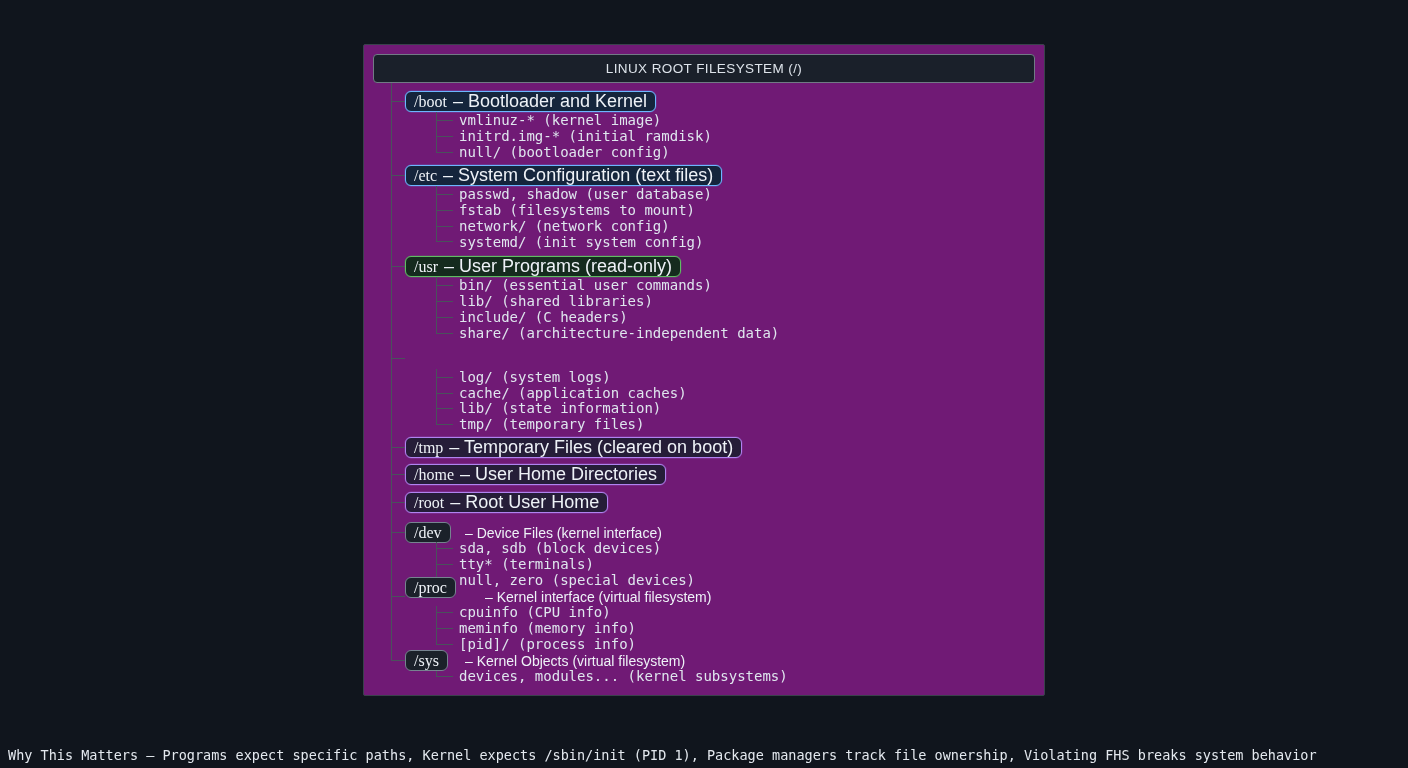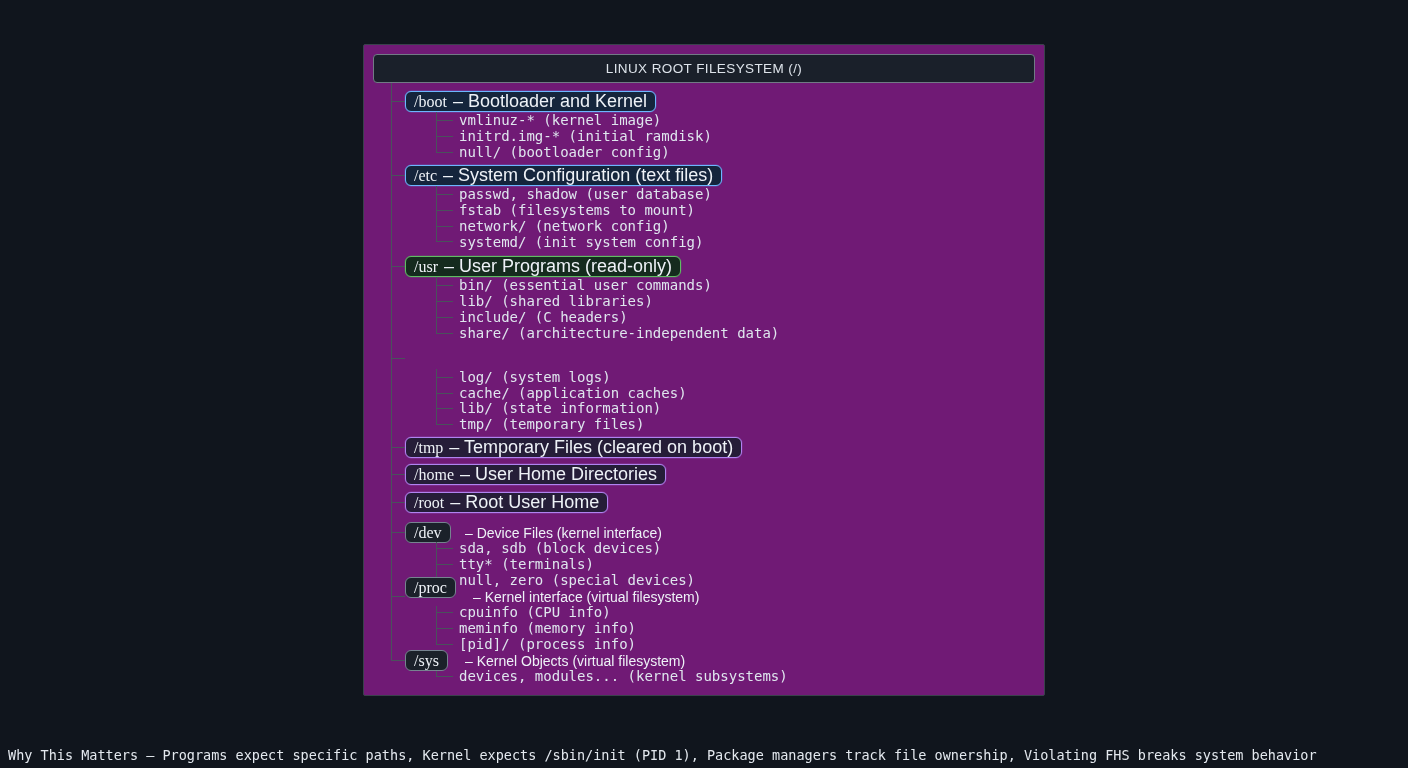--- a/index.html
+++ b/index.html
@@ -149,21 +149,21 @@
   <div class="line ctick" style="top:519px"></div>
   <div class="line ctick" style="top:535px"></div>
   <div class="child" style="top:495px">sda, sdb (block devices)</div>
   <div class="child" style="top:511px">tty* (terminals)</div>
   <div class="child" style="top:527px">null, zero (special devices)</div>
 
   <div class="line tick" style="top:551px"></div>
   <div class="dirbox c-gray" style="top:532px">
     <span class="path">/proc</span>
   </div>
-  <div class="inline-desc" style="left:101px;top:541px">– Kernel interface (virtual filesystem)</div>
+  <div class="inline-desc" style="left:113px;top:541px">– Kernel interface (virtual filesystem)</div>
   <div class="line subtrunk" style="top:561px;height:38px"></div>
   <div class="line ctick" style="top:567px"></div>
   <div class="line ctick" style="top:583px"></div>
   <div class="line ctick" style="top:599px"></div>
   <div class="child" style="top:559px">cpuinfo (CPU info)</div>
   <div class="child" style="top:575px">meminfo (memory info)</div>
   <div class="child" style="top:591px">[pid]/ (process info)</div>
 
   <div class="line tick" style="top:615px"></div>
   <div class="dirbox c-gray" style="top:605px">

